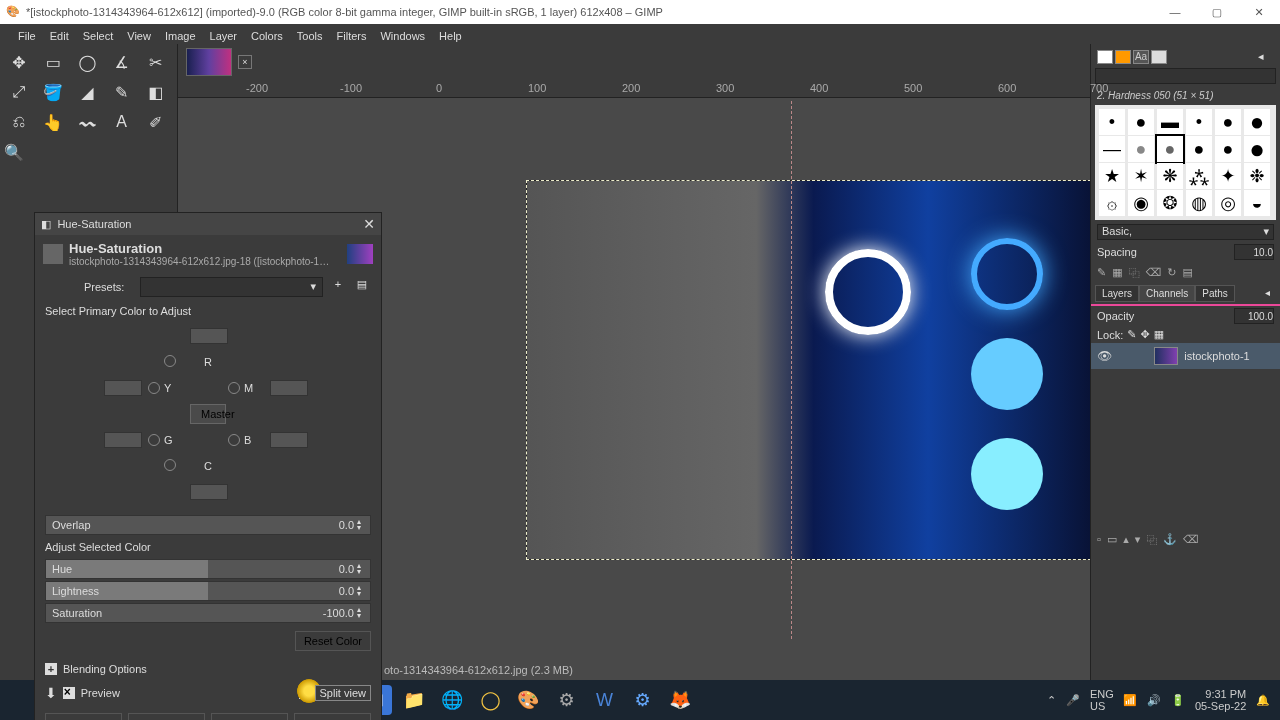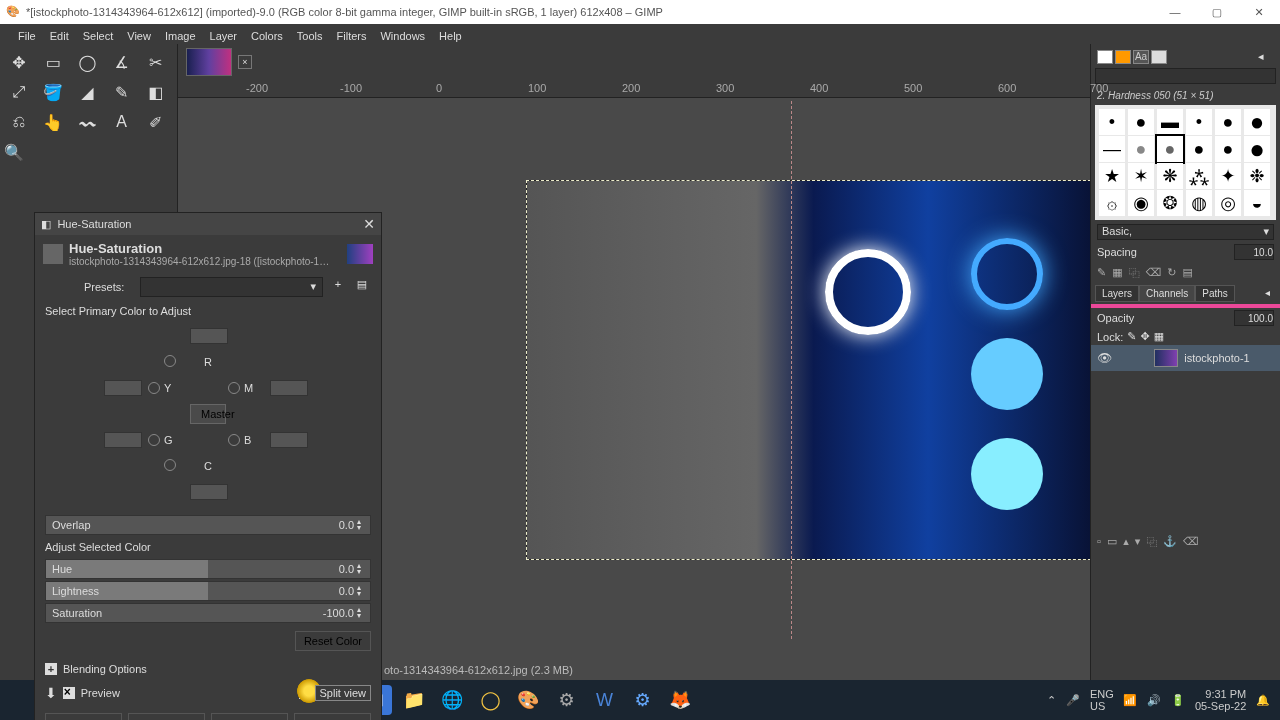--- a/index.html
+++ b/index.html
@@ -85,21 +85,21 @@
 .rp-filter { width: 100%; height: 16px; background: #333; border: 1px solid #222; margin-top: 2px; font-size: 10px; padding: 0 4px; font-style: italic; color: #888; }
 .rp-brushname { padding: 2px 6px; font-size: 10px; color: #ccc; font-style: italic; }
 .brushgrid { display: grid; grid-template-columns: repeat(6, 1fr); gap: 1px; padding: 4px; background: #e8e8e8; margin: 2px 4px; }
 .brushgrid span { width: 26px; height: 26px; background: #fff; display: flex; align-items: center; justify-content: center; color: #000; font-size: 18px; }
 .brushgrid span.sel { outline: 2px solid #000; }
 .rp-row { display: flex; align-items: center; padding: 2px 6px; gap: 4px; font-size: 10px; }
 .rp-row .combo2 { flex: 1; height: 16px; background: #333; border: 1px solid #222; padding: 0 4px; position: relative; }
 .rp-row .combo2::after { content:"▾"; position:absolute; right:4px; }
 .rp-row input { width: 40px; height: 16px; background: #333; border: 1px solid #222; color: #ddd; text-align: right; font-size: 10px; }
 .rp-iconrow { display: flex; gap: 6px; padding: 4px 6px; font-size: 12px; color: #aaa; }
-.rp-tabs { display: flex; padding: 2px 4px; gap: 0; border-bottom: 4px solid #ec4899; }
+.rp-tabs { display: flex; padding: 2px 4px; gap: 0; border-bottom: 2px solid #ec4899; }
 .rp-tabs span { padding: 2px 6px; font-size: 10px; border: 1px solid #555; background: #333; }
 .rp-tabs span.active { background: #454545; }
 .layer-row { display: flex; align-items: center; padding: 4px 6px; gap: 6px; background: #4a5a6a; }
 .layer-row .eye { font-size: 12px; }
 .layer-row .lthumb { width: 24px; height: 18px; background: linear-gradient(90deg,#203060,#8040b0); border: 1px solid #888; }
 
 
 .taskbar { position: absolute; bottom: 0; left: 0; right: 0; height: 40px; background: #1a2530; display: flex; align-items: center; padding: 0 10px; }
 .taskbar .center-icons { margin: 0 auto; display: flex; gap: 8px; }
 .taskbar .center-icons span { width: 30px; height: 30px; display: flex; align-items: center; justify-content: center; font-size: 18px; border-radius: 4px; }

